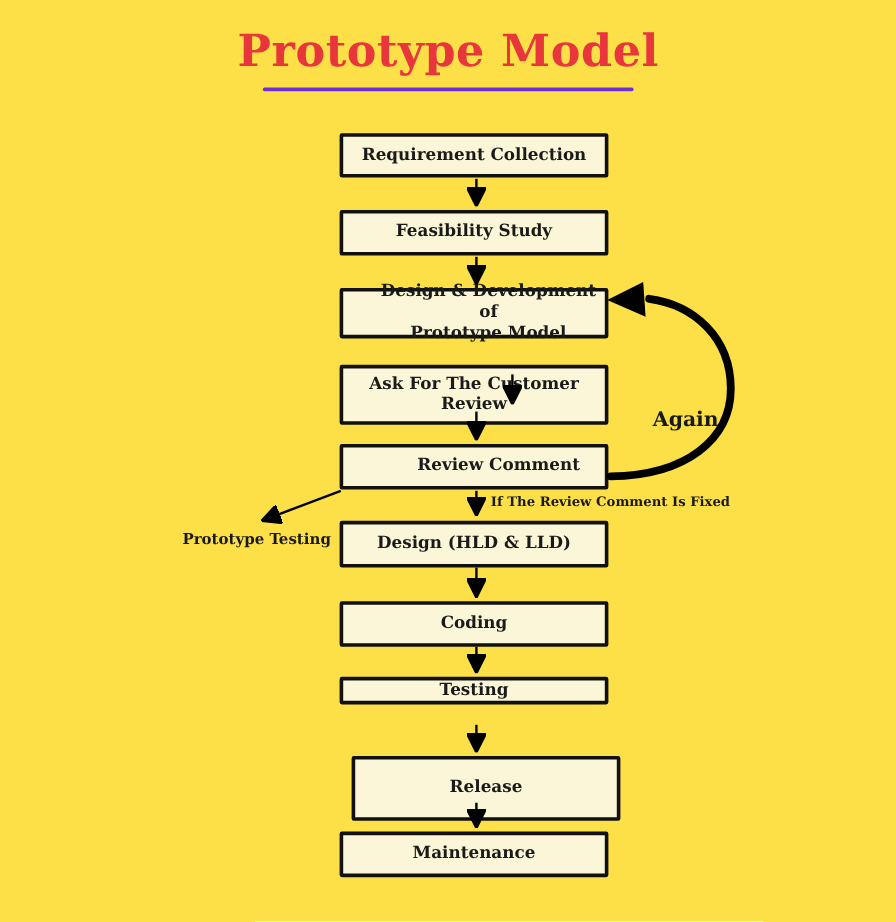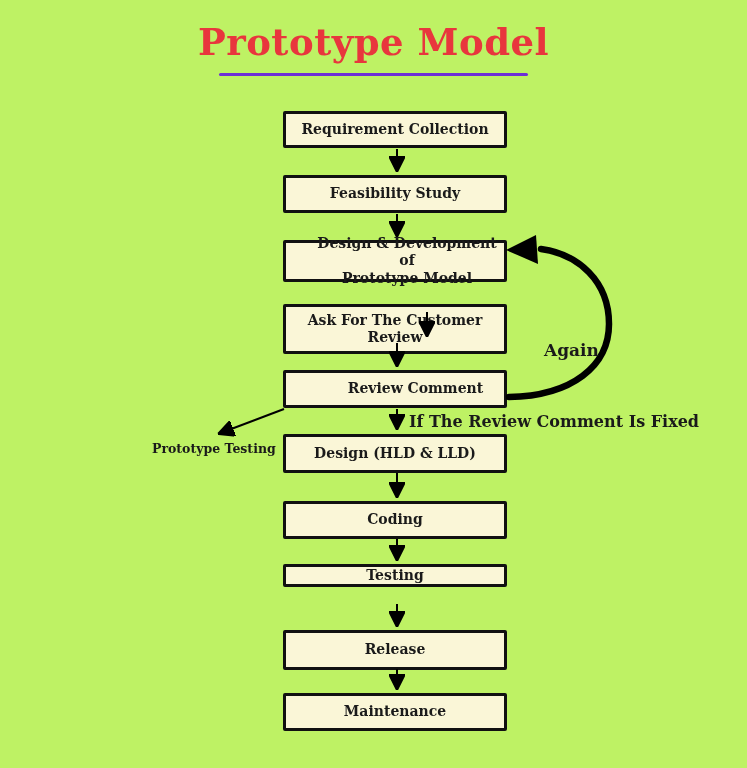--- a/index.html
+++ b/index.html
@@ -1,19 +1,19 @@
 <!DOCTYPE html>
 <html style="--title_color: #E8363D; --underline_color: #6D2FD6; --box_fill: #FAF6D7; --box_border: #111111; --arrow_color: #000000; --text_color: #1A1A1A;"><head>
 <meta charset="utf-8">
 <style>
   html,body{margin:0;padding:0;background:#ffffff;}
   .stage{
     position:relative;
     width:747px;height:768px;
-    background:#bef264;
+    background:#fde047;
     overflow:hidden;
     font-family:"DejaVu Serif","Liberation Serif",serif;
   }
   
   .title{
     position:absolute;left:0;right:0;top:20px;
     text-align:center;
     font-size:37px;font-weight:bold;
     letter-spacing:0.5px;
     color:var(--title_color,#E8363D);
@@ -39,39 +39,39 @@
     z-index:1;
   }
   .n1{top:111px;height:37px;}
   .n2{top:175px;height:38px;}
   .n3{top:240px;height:42px;padding-left:24px;}
   .n4{top:304px;height:50px;}
   .n5{top:370px;height:38px;padding-left:41px;}
   .n6{top:434px;height:39px;}
   .n7{top:501px;height:38px;}
   .n8{top:564px;height:23px;}
-  .n9{top:630px;height:40px;}
+  .n9{top:630px;height:54px;margin-left:10px;}
   .n10{top:693px;height:38px;}
   
   .arrows{
     position:absolute;left:0;top:0;width:747px;height:768px;
     z-index:2;pointer-events:none;
   }
   .arrows line,.arrows path{stroke:var(--arrow_color,#000);}
   .arrows .thin{stroke-width:2;fill:none;}
   .arrows .loop{stroke-width:6.5;fill:none;stroke-linecap:round;}
   .arrows .head{fill:var(--arrow_color,#000);stroke:none;}
   #ah path{fill:var(--arrow_color,#000);}
   
   .lbl{
     position:absolute;font-weight:bold;color:var(--text_color,#1a1a1a);
     z-index:3;white-space:nowrap;
   }
   .lbl-again{left:544px;top:340px;font-size:17px;}
-  .lbl-fixed{left:409px;top:412px;font-size:16px;}
+  .lbl-fixed{left:409px;top:412px;font-size:11px;}
   .lbl-proto{left:152px;top:441px;font-size:12.5px;}
 </style>
 </head>
 <body>
 
 <div class="stage">
 
   <h1 class="title">Prototype Model</h1>
   <div class="title-underline"></div>
 

